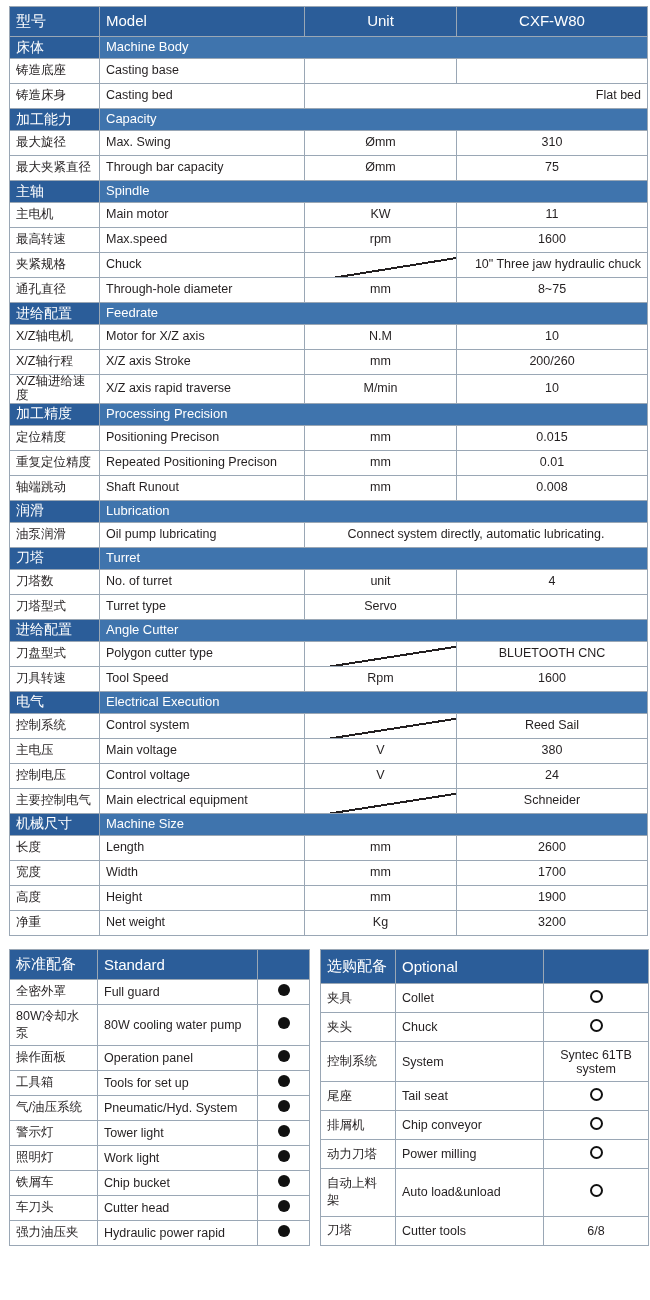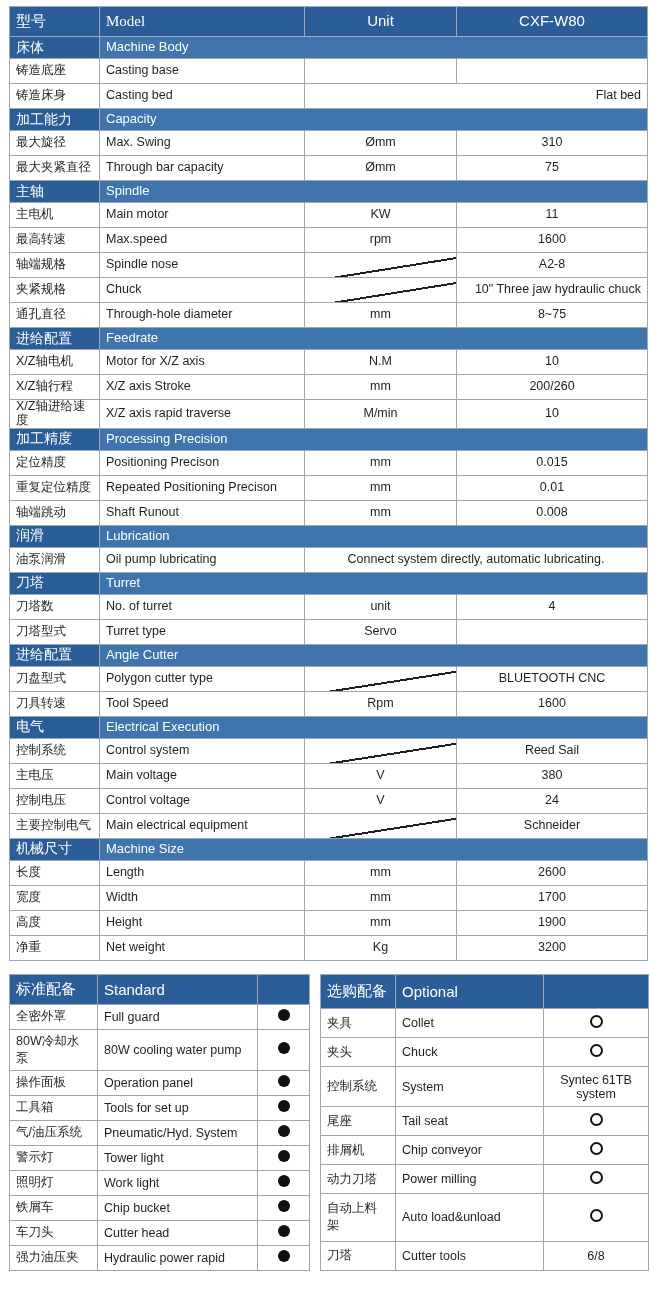--- a/index.html
+++ b/index.html
@@ -34,21 +34,21 @@
   col.c4 { width: 191px; }
 
   
   tr.head td {
     background: #2b5d99;
     color: #ffffff;
     height: 30px;
     font-size: 15px;
     text-align: center;
   }
-  tr.head td.left { text-align: left; font-family: Liberation Serif, serif; }
+  tr.head td.left { text-align: left; }
 
   
   tr.section td {
     background: #3f74ad;
     color: #ffffff;
     font-size: 13px;
     height: 22px;
   }
   tr.section td.cn { background: #2b5d99; }
   tr.section td.bigcn { font-size: 14px; }
@@ -185,26 +185,20 @@
           <td class="center">KW</td>
           <td class="center">11</td>
         </tr>
         <tr>
           <td class="cn">最高转速</td>
           <td>Max.speed</td>
           <td class="center">rpm</td>
           <td class="center">1600</td>
         </tr>
         <tr>
-          <td class="cn">轴端规格</td>
-          <td>Spindle nose</td>
-          <td class="slash"></td>
-          <td class="center">A2-8</td>
-        </tr>
-        <tr>
           <td class="cn">夹紧规格</td>
           <td>Chuck</td>
           <td class="slash"></td>
           <td class="txtright">10" Three jaw hydraulic chuck</td>
         </tr>
         <tr>
           <td class="cn">通孔直径</td>
           <td>Through-hole diameter</td>
           <td class="center">mm</td>
           <td class="center">8~75</td>

